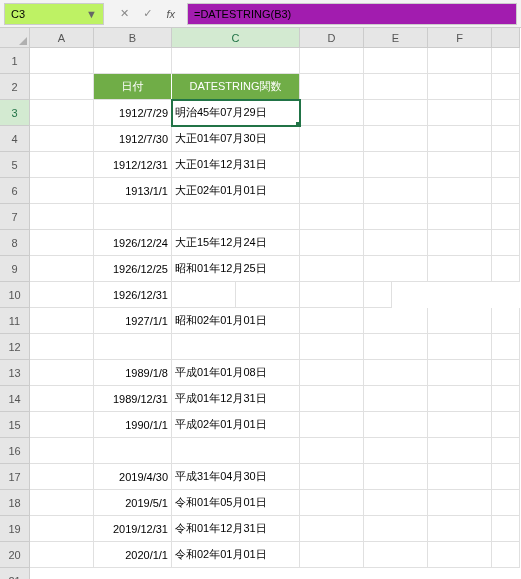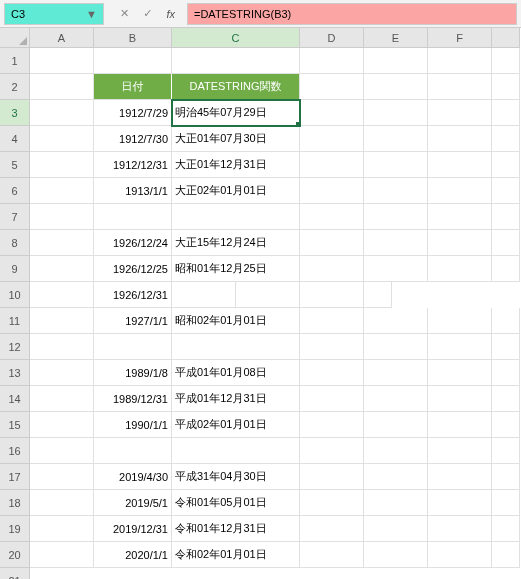--- a/index.html
+++ b/index.html
@@ -14,21 +14,21 @@
   .formula-bar {
     display: flex;
     align-items: center;
     height: 28px;
     border-bottom: 1px solid #ccc;
     background: #f3f3f3;
   }
   .name-box {
     width: 100px;
     height: 22px;
-    background: #5eead4;
+    background: #bef264;
     border: 1px solid #ccc;
     margin: 0 4px;
     display: flex;
     align-items: center;
     padding: 0 6px;
     justify-content: space-between;
   }
   .name-box span { font-size: 11px; }
   .dd { color: #666; font-size: 8px; }
   .fbar-ctrl {
@@ -37,21 +37,21 @@
     gap: 14px;
     padding: 0 12px;
     color: #888;
   }
   .fbar-ctrl span { cursor: pointer; }
   .fx { font-style: italic; color: #555; }
   .formula-input {
     flex: 1;
     border: 1px solid #ccc;
     height: 22px;
-    background: #fca5a5;
+    background: #a21caf;
     margin-right: 4px;
     display: flex;
     align-items: center;
     padding: 0 6px;
     font-size: 11px;
   }
   .grid-wrap { display: flex; }
   .corner {
     width: 30px; height: 20px;
     background: #e6e6e6;

